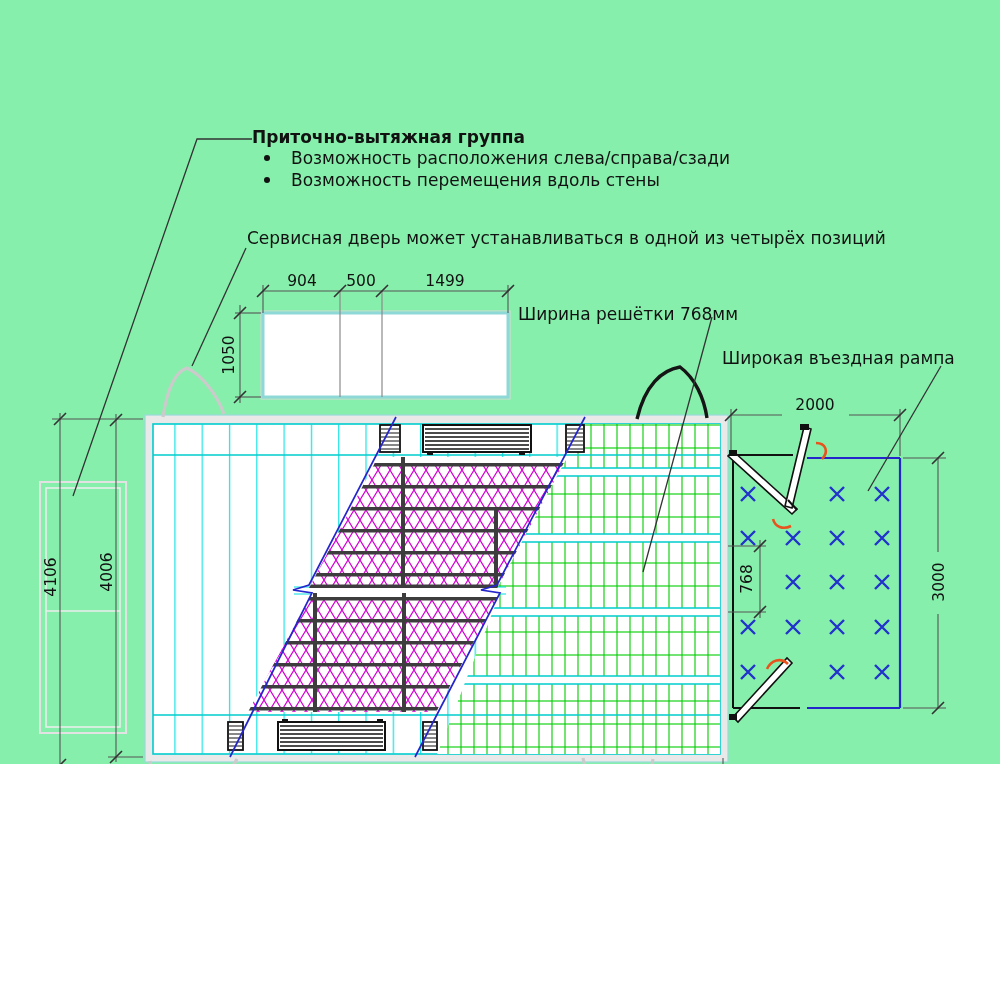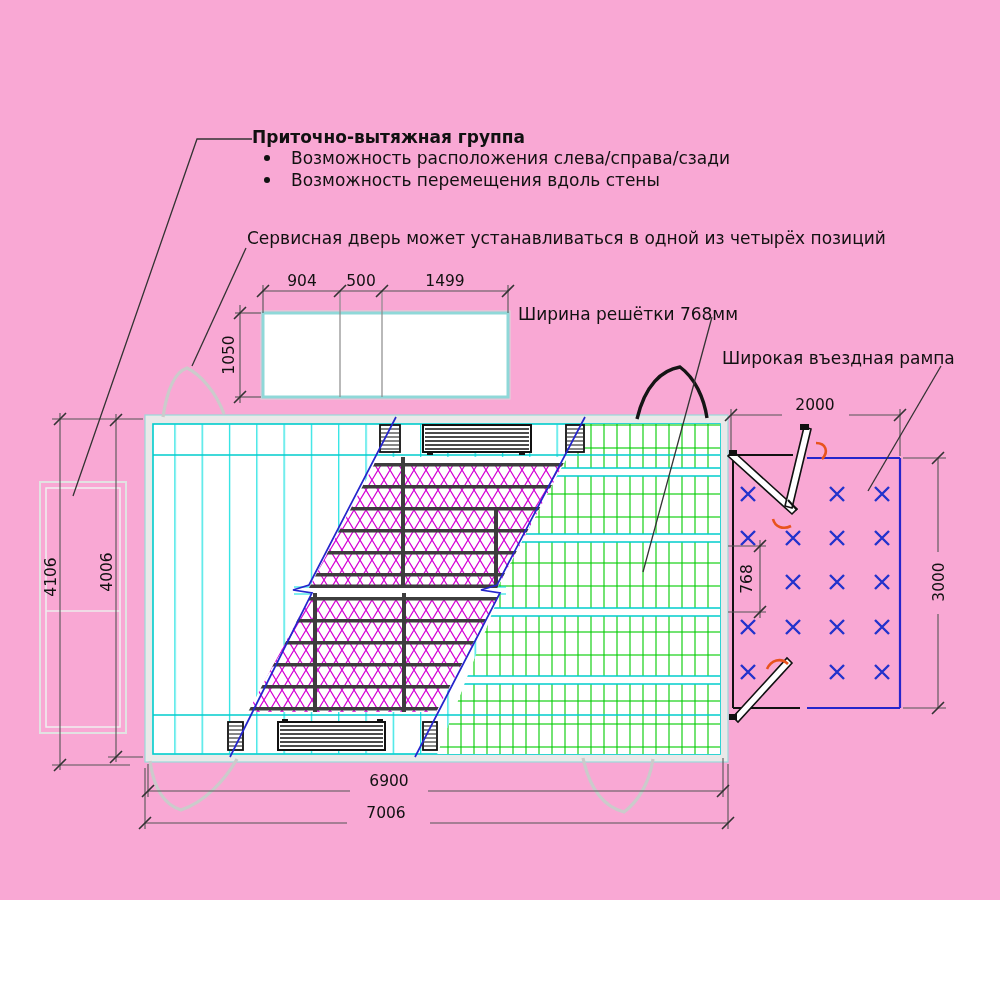--- a/index.html
+++ b/index.html
@@ -1,16 +1,16 @@
 <!DOCTYPE html>
 <html><head>
 <meta charset="utf-8">
 <style>
   html,body{margin:0;padding:0;background:#ffffff;}
-  .stage{position:relative;width:1000px;height:900px;background:#f9a8d4;overflow:hidden;
+  .stage{position:relative;width:1000px;height:764px;background:#86efac;overflow:hidden;
          font-family:"DejaVu Sans","Liberation Sans",sans-serif;}
   svg text{font-family:"DejaVu Sans","Liberation Sans",sans-serif;fill:#111;}
   .note{font-size:17px;}
   .title{font-size:17px;font-weight:bold;}
   .dim{font-size:15.5px;}
 </style>
 </head>
 <body>
 
 <div class="stage">

